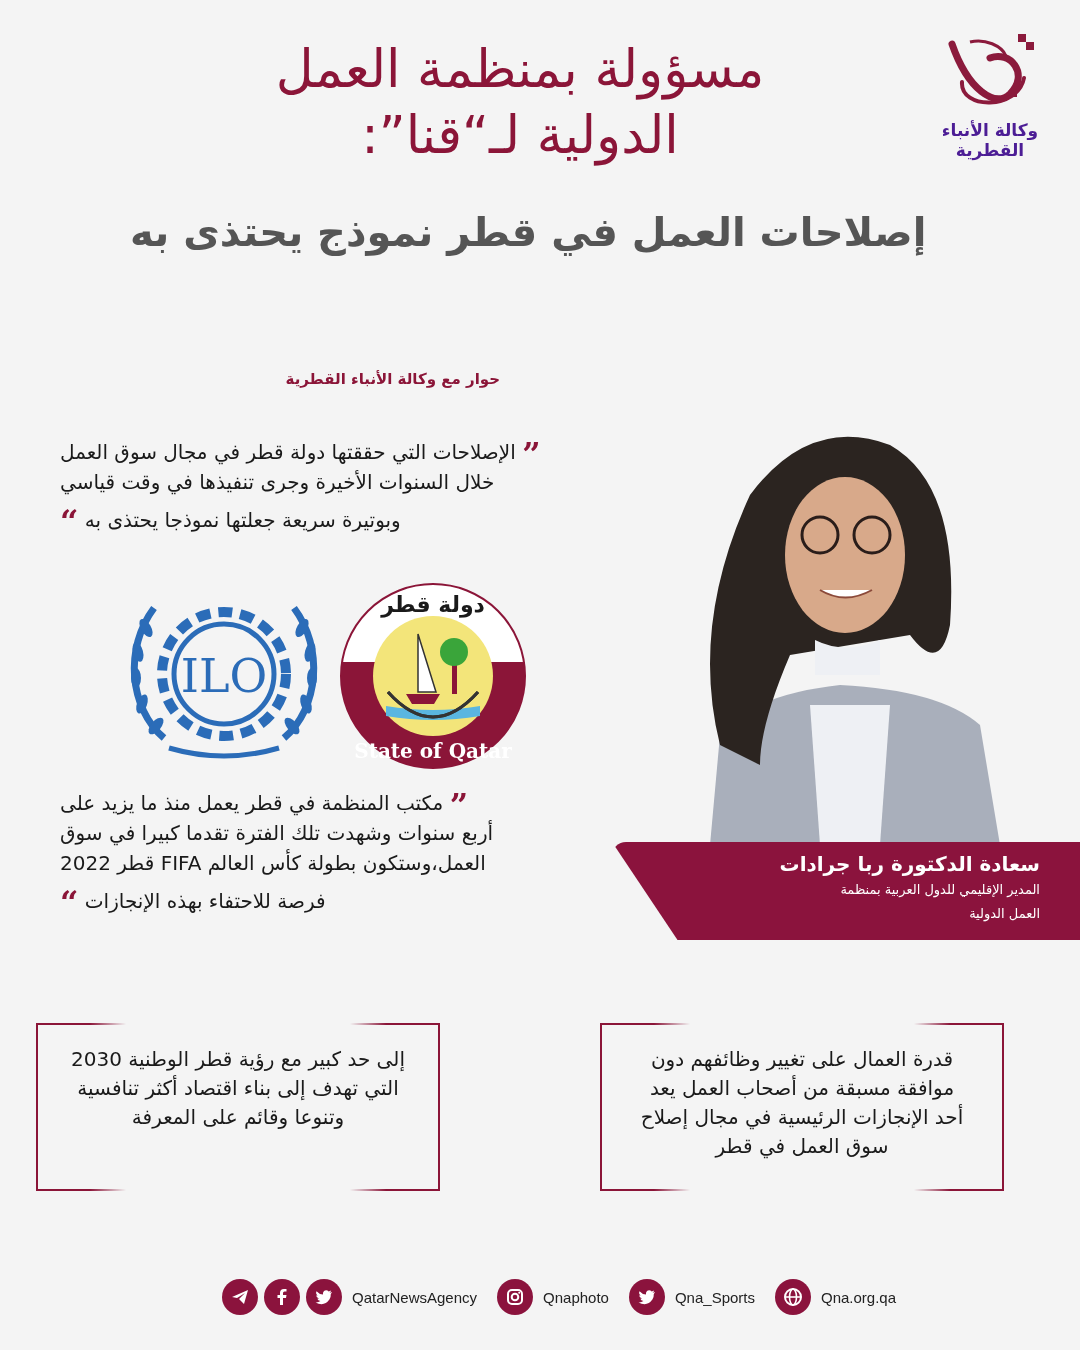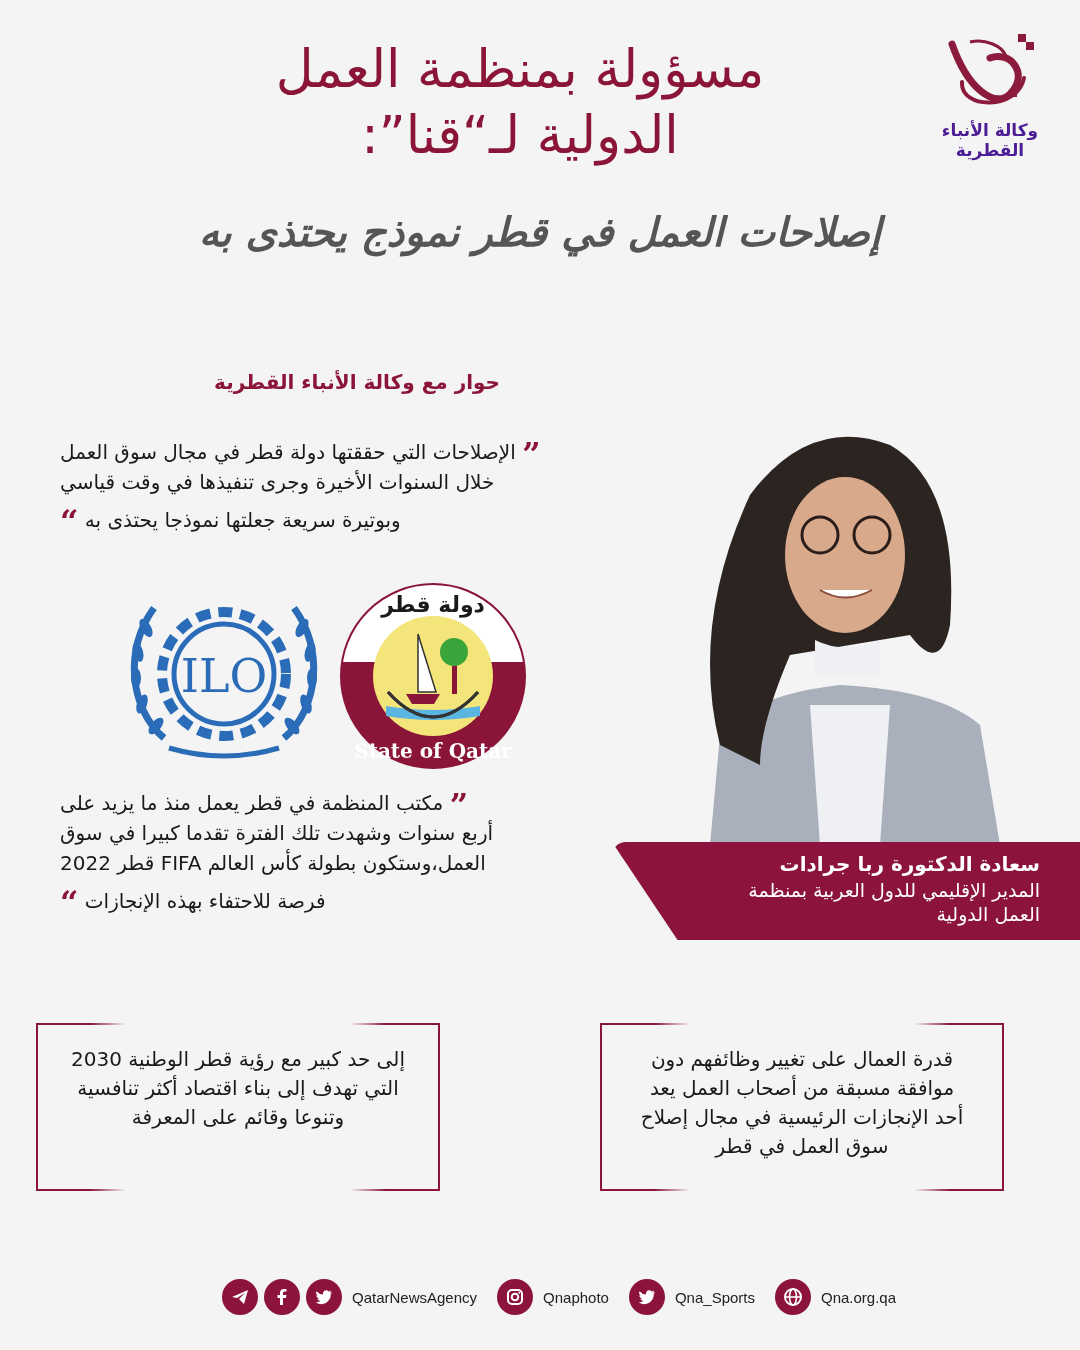--- a/index.html
+++ b/index.html
@@ -14,41 +14,41 @@
   .abs { position: absolute; }
   [dir="rtl"] { direction: rtl; }
 
   
   .logo { left: 930px; top: 30px; width: 120px; height: 140px; text-align: center; }
   .logo svg { display: block; margin: 0 auto; }
   .logo-text { color: #4c1d95; font-weight: bold; font-size: 17px; line-height: 20px; margin-top: 4px; }
 
   
   .headline { left: 140px; top: 36px; width: 760px; text-align: center; color: #8b1538; font-weight: normal; font-size: 52px; line-height: 66px; }
-  .subhead { left: 130px; top: 206px; width: 820px; text-align: center; color: #555; font-weight: bold; font-size: 40px; line-height: 52px; font-style: italic; }
-
-  .section-label { left: 100px; top: 370px; width: 400px; text-align: right; color: #8b1538; font-weight: bold; font-size: 20px; }
+  .subhead { left: 130px; top: 206px; width: 820px; text-align: left; color: #555; font-weight: bold; font-size: 40px; line-height: 52px; }
+
+  .section-label { left: 100px; top: 370px; width: 400px; text-align: right; color: #8b1538; font-weight: bold; font-size: 15px; }
 
   .quote { text-align: left; font-size: 20px; line-height: 30px; color: #1a1a1a; }
   .quote .qm { color: #8b1538; font-weight: bold; font-family: "DejaVu Serif", serif; font-size: 32px; line-height: 20px; vertical-align: -6px; }
   .quote1 { left: 60px; top: 437px; width: 550px; }
   .quote2 { left: 60px; top: 788px; width: 550px; }
 
   
   .ilo { left: 124px; top: 588px; width: 200px; height: 176px; }
   .qatar { left: 336px; top: 582px; width: 194px; height: 188px; }
 
   
   .portrait { left: 640px; top: 405px; width: 420px; height: 440px; overflow: hidden; }
 
   
   .banner { left: 612px; top: 842px; width: 468px; height: 98px; background: #8b133d; border-radius: 14px 0 0 14px; clip-path: polygon(0 0, 100% 0, 100% 100%, 14% 100%); }
   .banner-text { left: 640px; top: 850px; width: 400px; text-align: right; color: #fff; }
   .banner-name { font-weight: bold; font-size: 20px; line-height: 28px; }
-  .banner-role { font-size: 19px; line-height: 24px; }
+  .banner-role { font-size: 13px; line-height: 24px; }
 
   
   .box { width: 404px; height: 168px; padding: 22px 24px; text-align: center; font-size: 20px; line-height: 29px; }
   .box .corner { position: absolute; width: 90px; height: 100%; top: 0; border-top: 2px solid #8b1538; border-bottom: 2px solid #8b1538; }
   .box .corner.l { left: 0; border-left: 2px solid #8b1538; background: linear-gradient(to right, transparent, transparent); -webkit-mask-image: linear-gradient(to right, #000 60%, transparent); mask-image: linear-gradient(to right, #000 60%, transparent); }
   .box .corner.r { right: 0; border-right: 2px solid #8b1538; -webkit-mask-image: linear-gradient(to left, #000 60%, transparent); mask-image: linear-gradient(to left, #000 60%, transparent); }
   .box .txt { position: relative; }
   .box-left { left: 36px; top: 1023px; }
   .box-right { left: 600px; top: 1023px; }
 

